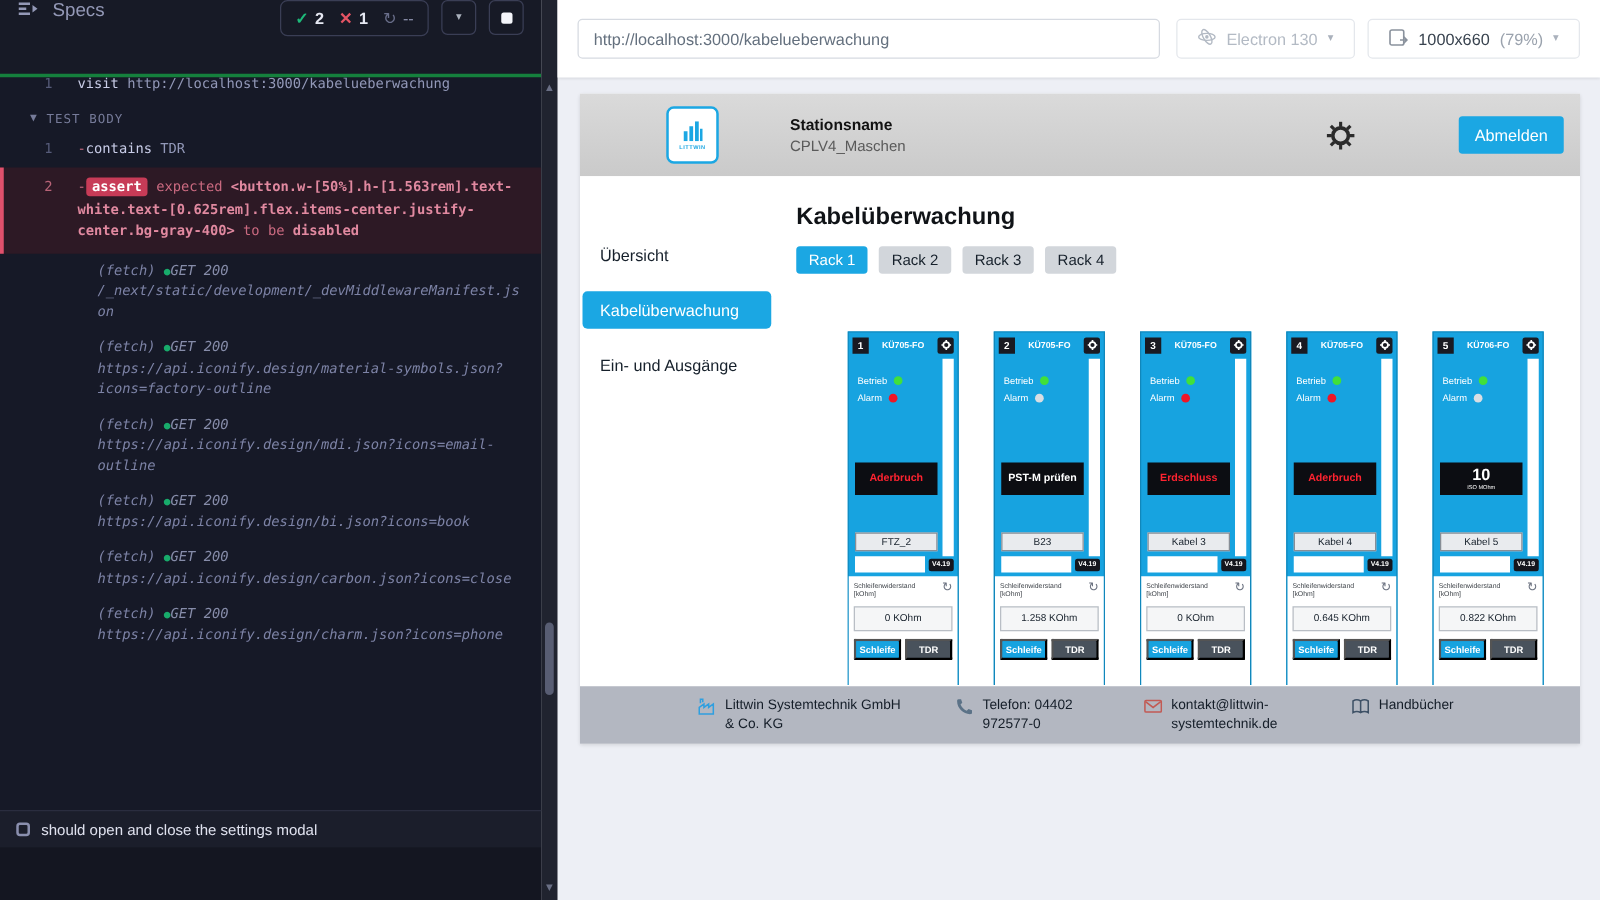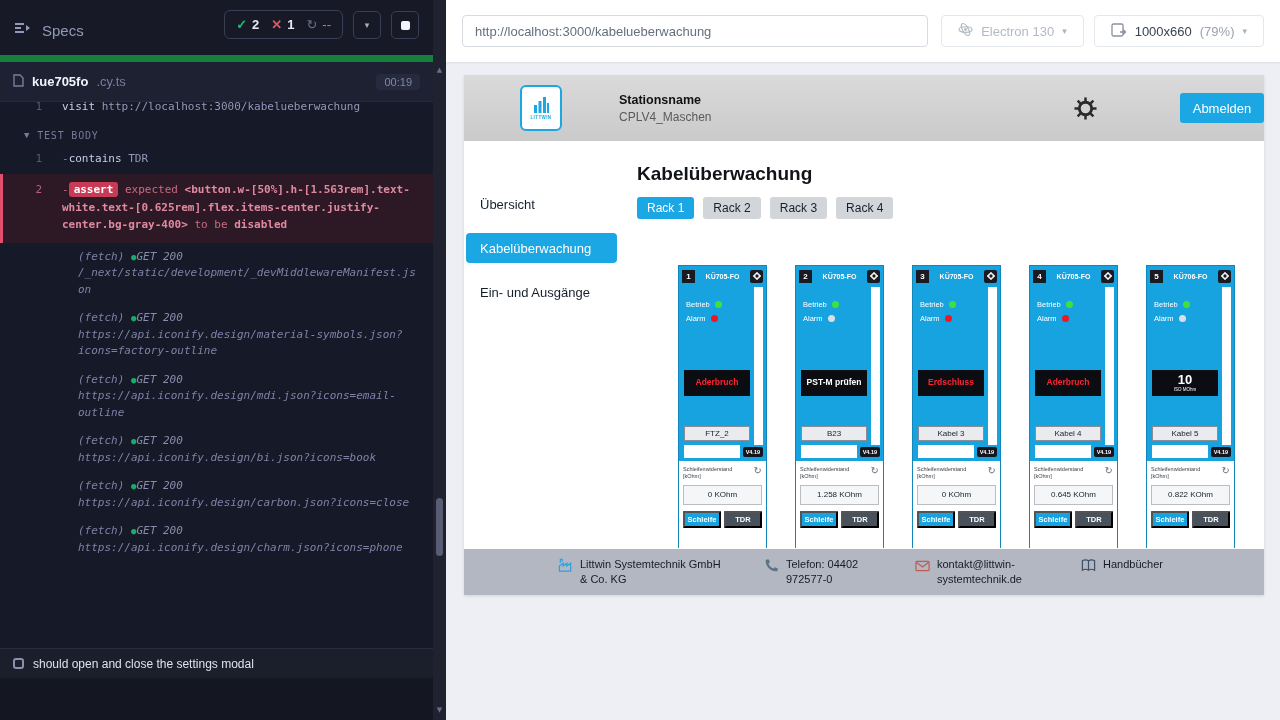--- a/index.html
+++ b/index.html
@@ -1,21 +1,21 @@
 <!DOCTYPE html>
 <html><head>
 <meta charset="utf-8">
 <style>
   *{margin:0;padding:0;box-sizing:border-box}
   html,body{width:1280px;height:720px;overflow:hidden}
   body{font-family:"Liberation Sans",sans-serif;background:#edeff5;display:flex}
 
   
   .reporter{flex:0 0 433px;width:433px;height:720px;background:#171a26;display:flex;flex-direction:column}
-  .rep-header{height:62px;display:flex;align-items:flex-end;padding:16px 14px;gap:10px;border-bottom:7px solid #15803d}
+  .rep-header{height:62px;display:flex;align-items:flex-start;padding:0 14px;gap:10px;border-bottom:3px solid #15803d}
   .specs-label{color:#9499b7;font-size:15px}
   .stats{margin-left:auto;display:flex;align-items:center;gap:12px;border:1px solid #3a3e55;border-radius:6px;padding:6px 11px;font-size:13px}
   .stat{display:flex;gap:5px;align-items:center;color:#e6e8f2;font-weight:bold}
   .ck{color:#1db979;font-weight:bold} .cx{color:#e45464;font-weight:bold} .cr{color:#696e8a}
   .pend{color:#8a8fab;font-weight:normal}
   .icon-btn{width:28px;height:28px;border:1px solid #3a3e55;border-radius:5px;display:flex;align-items:center;justify-content:center;color:#9499b7;background:transparent;font-size:11px}
   .stop-sq{width:9px;height:9px;border-radius:2px;background:#f4f5fa}
 
   .spec-row{height:40px;background:#1e2132;display:flex;align-items:center;padding:0 13px;gap:8px;border-bottom:1px solid #272a3d}
   .spec-name{color:#f3f4fa;font-size:13px;font-weight:bold}
@@ -55,21 +55,21 @@
   .url-box{width:466px;height:32px;border:1px solid #d6dae1;border-radius:4px;display:flex;align-items:center;padding:0 12px;color:#64707e;font-size:13px;overflow:hidden;white-space:nowrap}
   .sel{height:32px;border:1px solid #e4e7ec;border-radius:4px;display:flex;align-items:center;gap:8px;padding:0 16px;font-size:13px;color:#b3bac4;background:#fff}
   .sel-browser{margin-left:auto}
   .sel-viewport{margin-left:10px;color:#9aa2ad}
   .dim{color:#39434f}
   .zoom{color:#9aa2ad}
   .chev{font-size:9px;color:#aab1bc;font-family:"DejaVu Sans",sans-serif}
 
   .stage{flex:1;position:relative}
   .aut{position:absolute;left:18px;top:13px;width:800px;height:520px;background:#fff;display:flex;flex-direction:column;box-shadow:0 1px 3px rgba(0,0,0,.12)}
-  .aut-header{flex:0 0 66px;background:linear-gradient(#dadada,#cacaca);display:flex;align-items:center;padding:0 0}
+  .aut-header{flex:0 0 66px;background:linear-gradient(#dadada,#cacaca);display:flex;align-items:center;padding:0 13px}
   .logo{margin-left:56px;width:42px;height:46px;background:#fff;border:2px solid #1ba7e3;border-radius:6px;display:flex;flex-direction:column;align-items:center;justify-content:center;gap:2px}
   .logo-text{font-size:4.5px;color:#1ba7e3;font-weight:bold;letter-spacing:.4px}
   .station{margin-left:57px}
   .station-label{font-size:12.5px;font-weight:bold;color:#121212}
   .station-value{font-size:12px;color:#5a5a5a;margin-top:3px}
   .hdr-gear{margin-left:auto;width:26px;height:26px;display:flex;align-items:center;justify-content:center}
   .logout-btn{margin-left:82px;width:84px;height:30px;background:#1ba7e3;color:#fff;font-size:13px;border:none;border-radius:3px;display:flex;align-items:center;justify-content:center}
 
   .aut-body{flex:1;display:flex;overflow:hidden;background:#fff}
   .sidebar{flex:0 0 155px;width:155px;padding-top:48px}
@@ -151,30 +151,20 @@
         </span>
     </div>
     <button class="icon-btn">
         <span class="chev">▾</span>
       </button>
     <button class="icon-btn">
         <span class="stop-sq"></span>
       </button>
   </div>
 
-  <div class="spec-row">
-    <span>
-      <svg width="11" height="13" viewBox="0 0 11 13">
-          <path d="M1 1 h6 l3 3 v8 h-9 z" fill="none" stroke="#787d9c" stroke-width="1.4"></path>
-        </svg>
-    </span>
-    <span class="spec-name">kue705fo</span>
-    <span class="spec-ext">.cy.ts</span>
-    <span class="spec-time">00:19</span>
-  </div>
 
   <div class="log">
     <div class="cmd visit-row">
       <span class="num">1</span>
       <span class="cmd-name">visit</span>
       <span class="cmd-arg">http://localhost:3000/kabelueberwachung</span>
     </div>
 
     <div class="section-hdr">
       <span class="sec-chev">▼</span>

